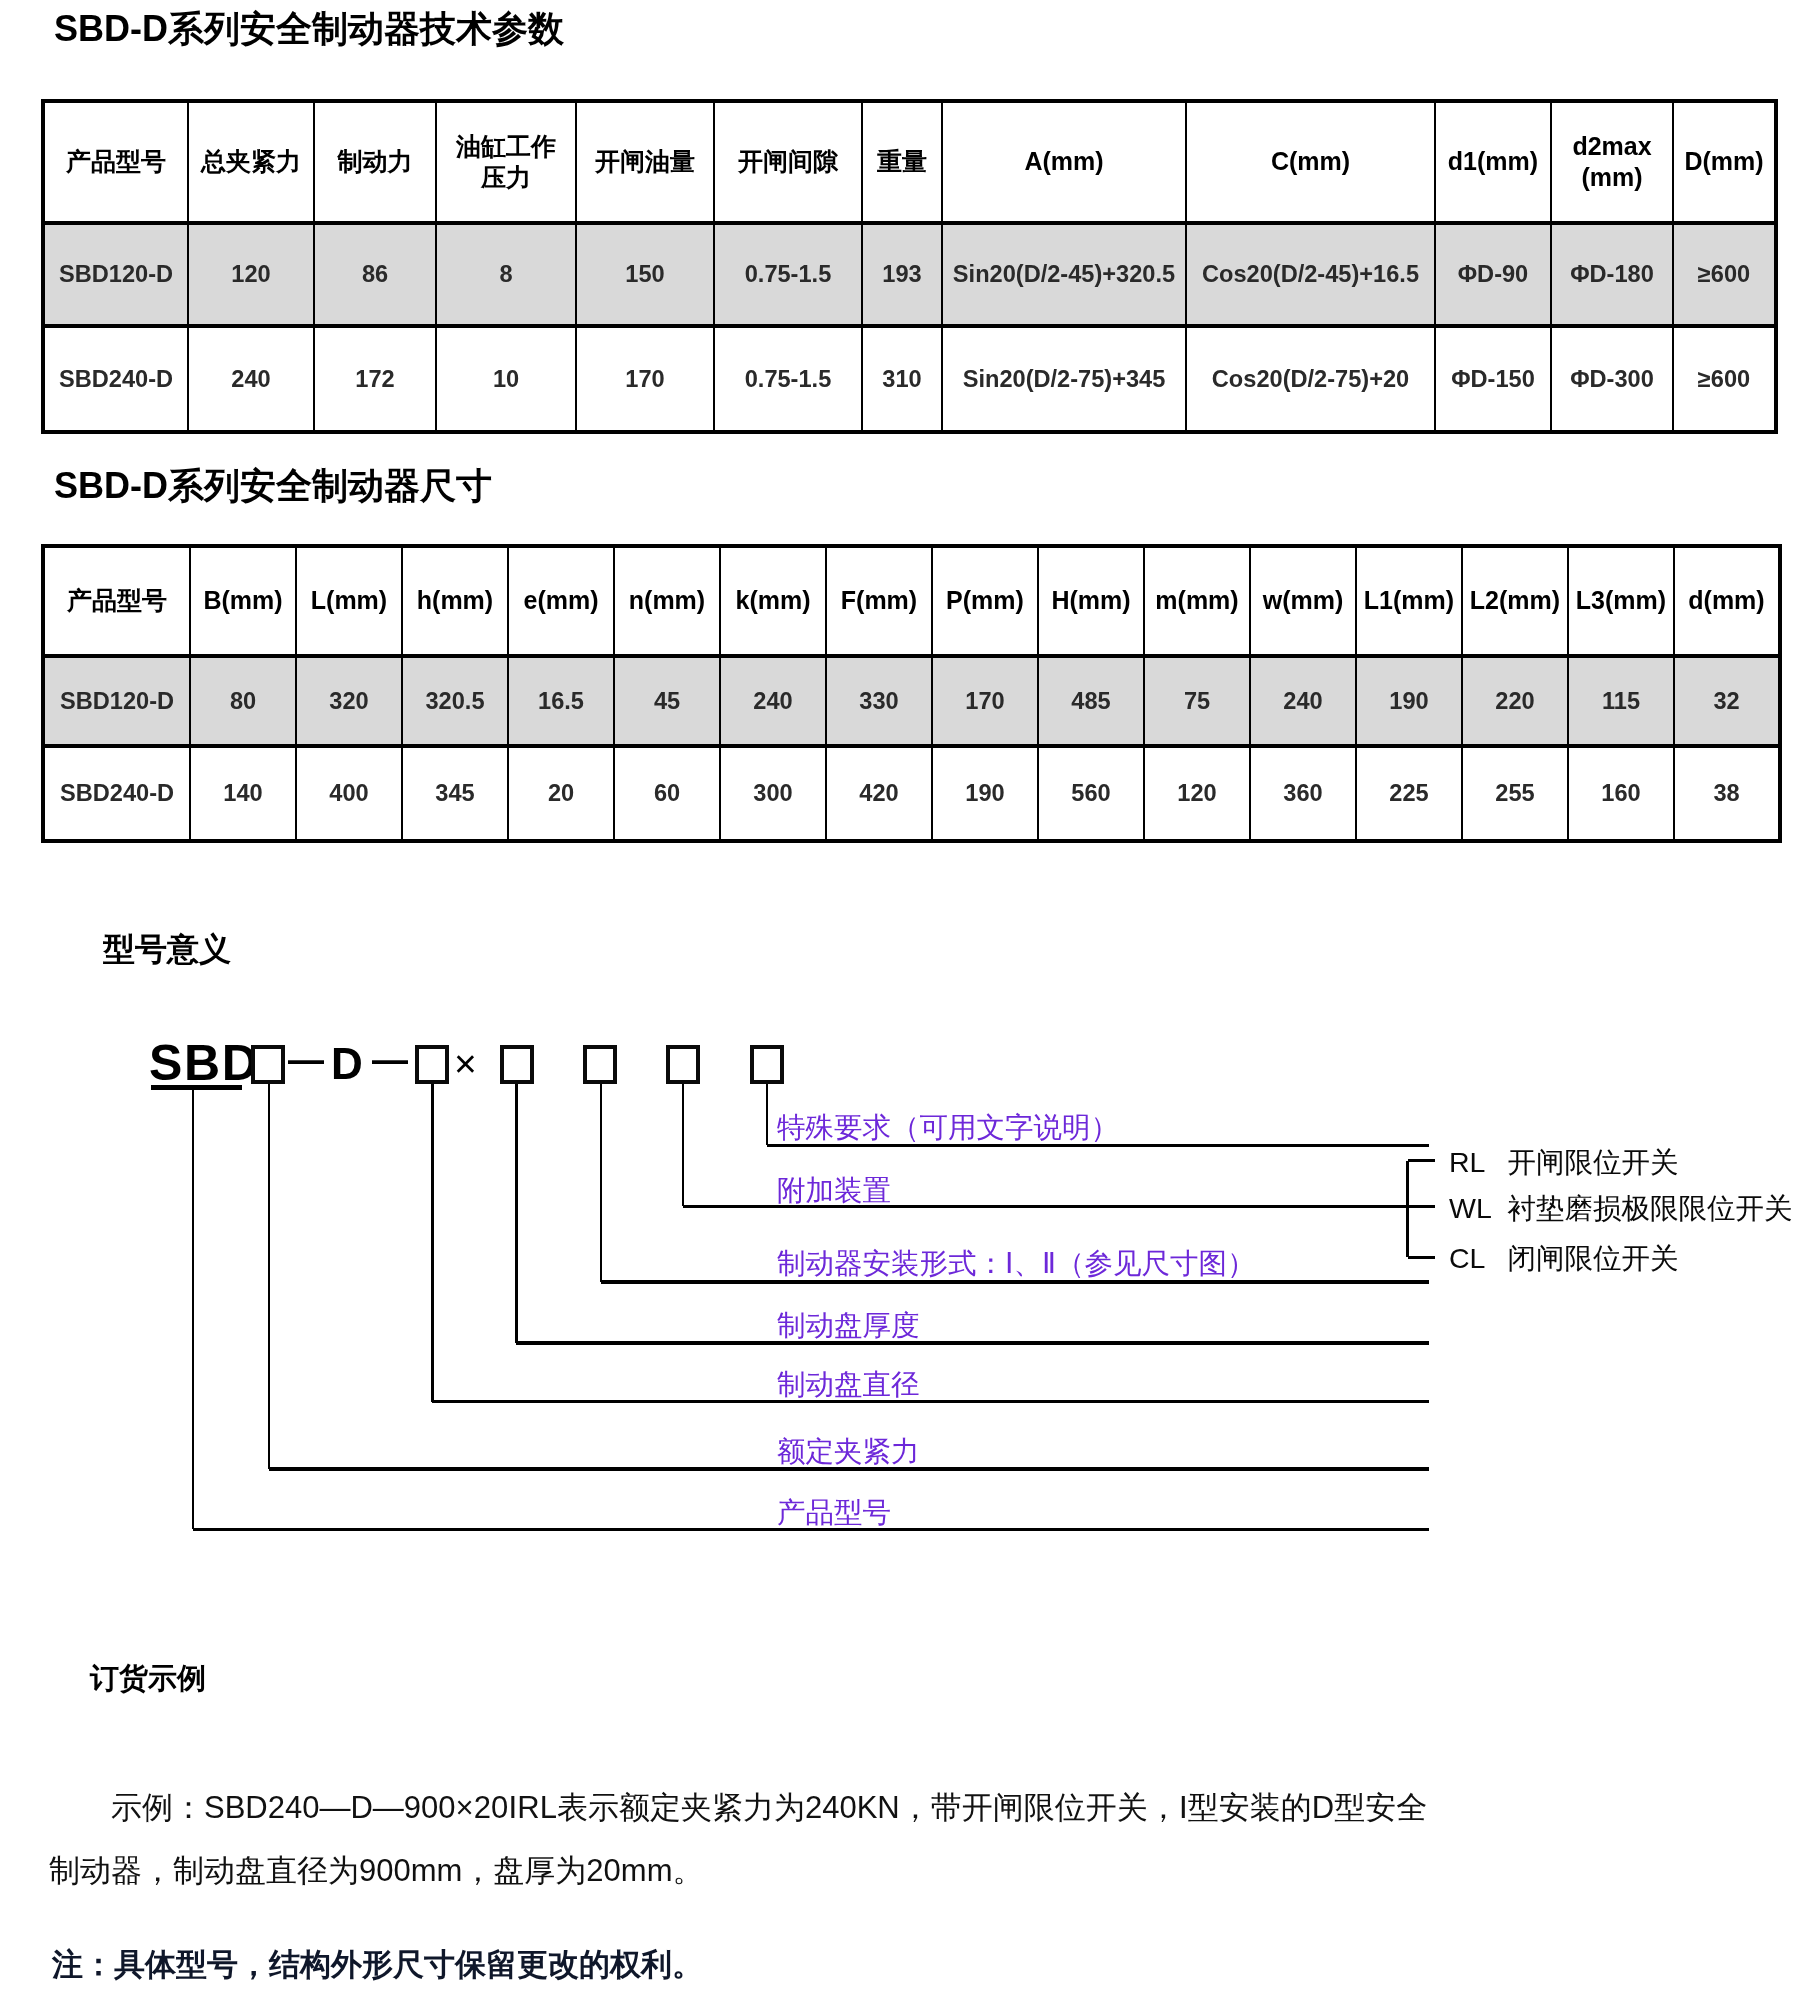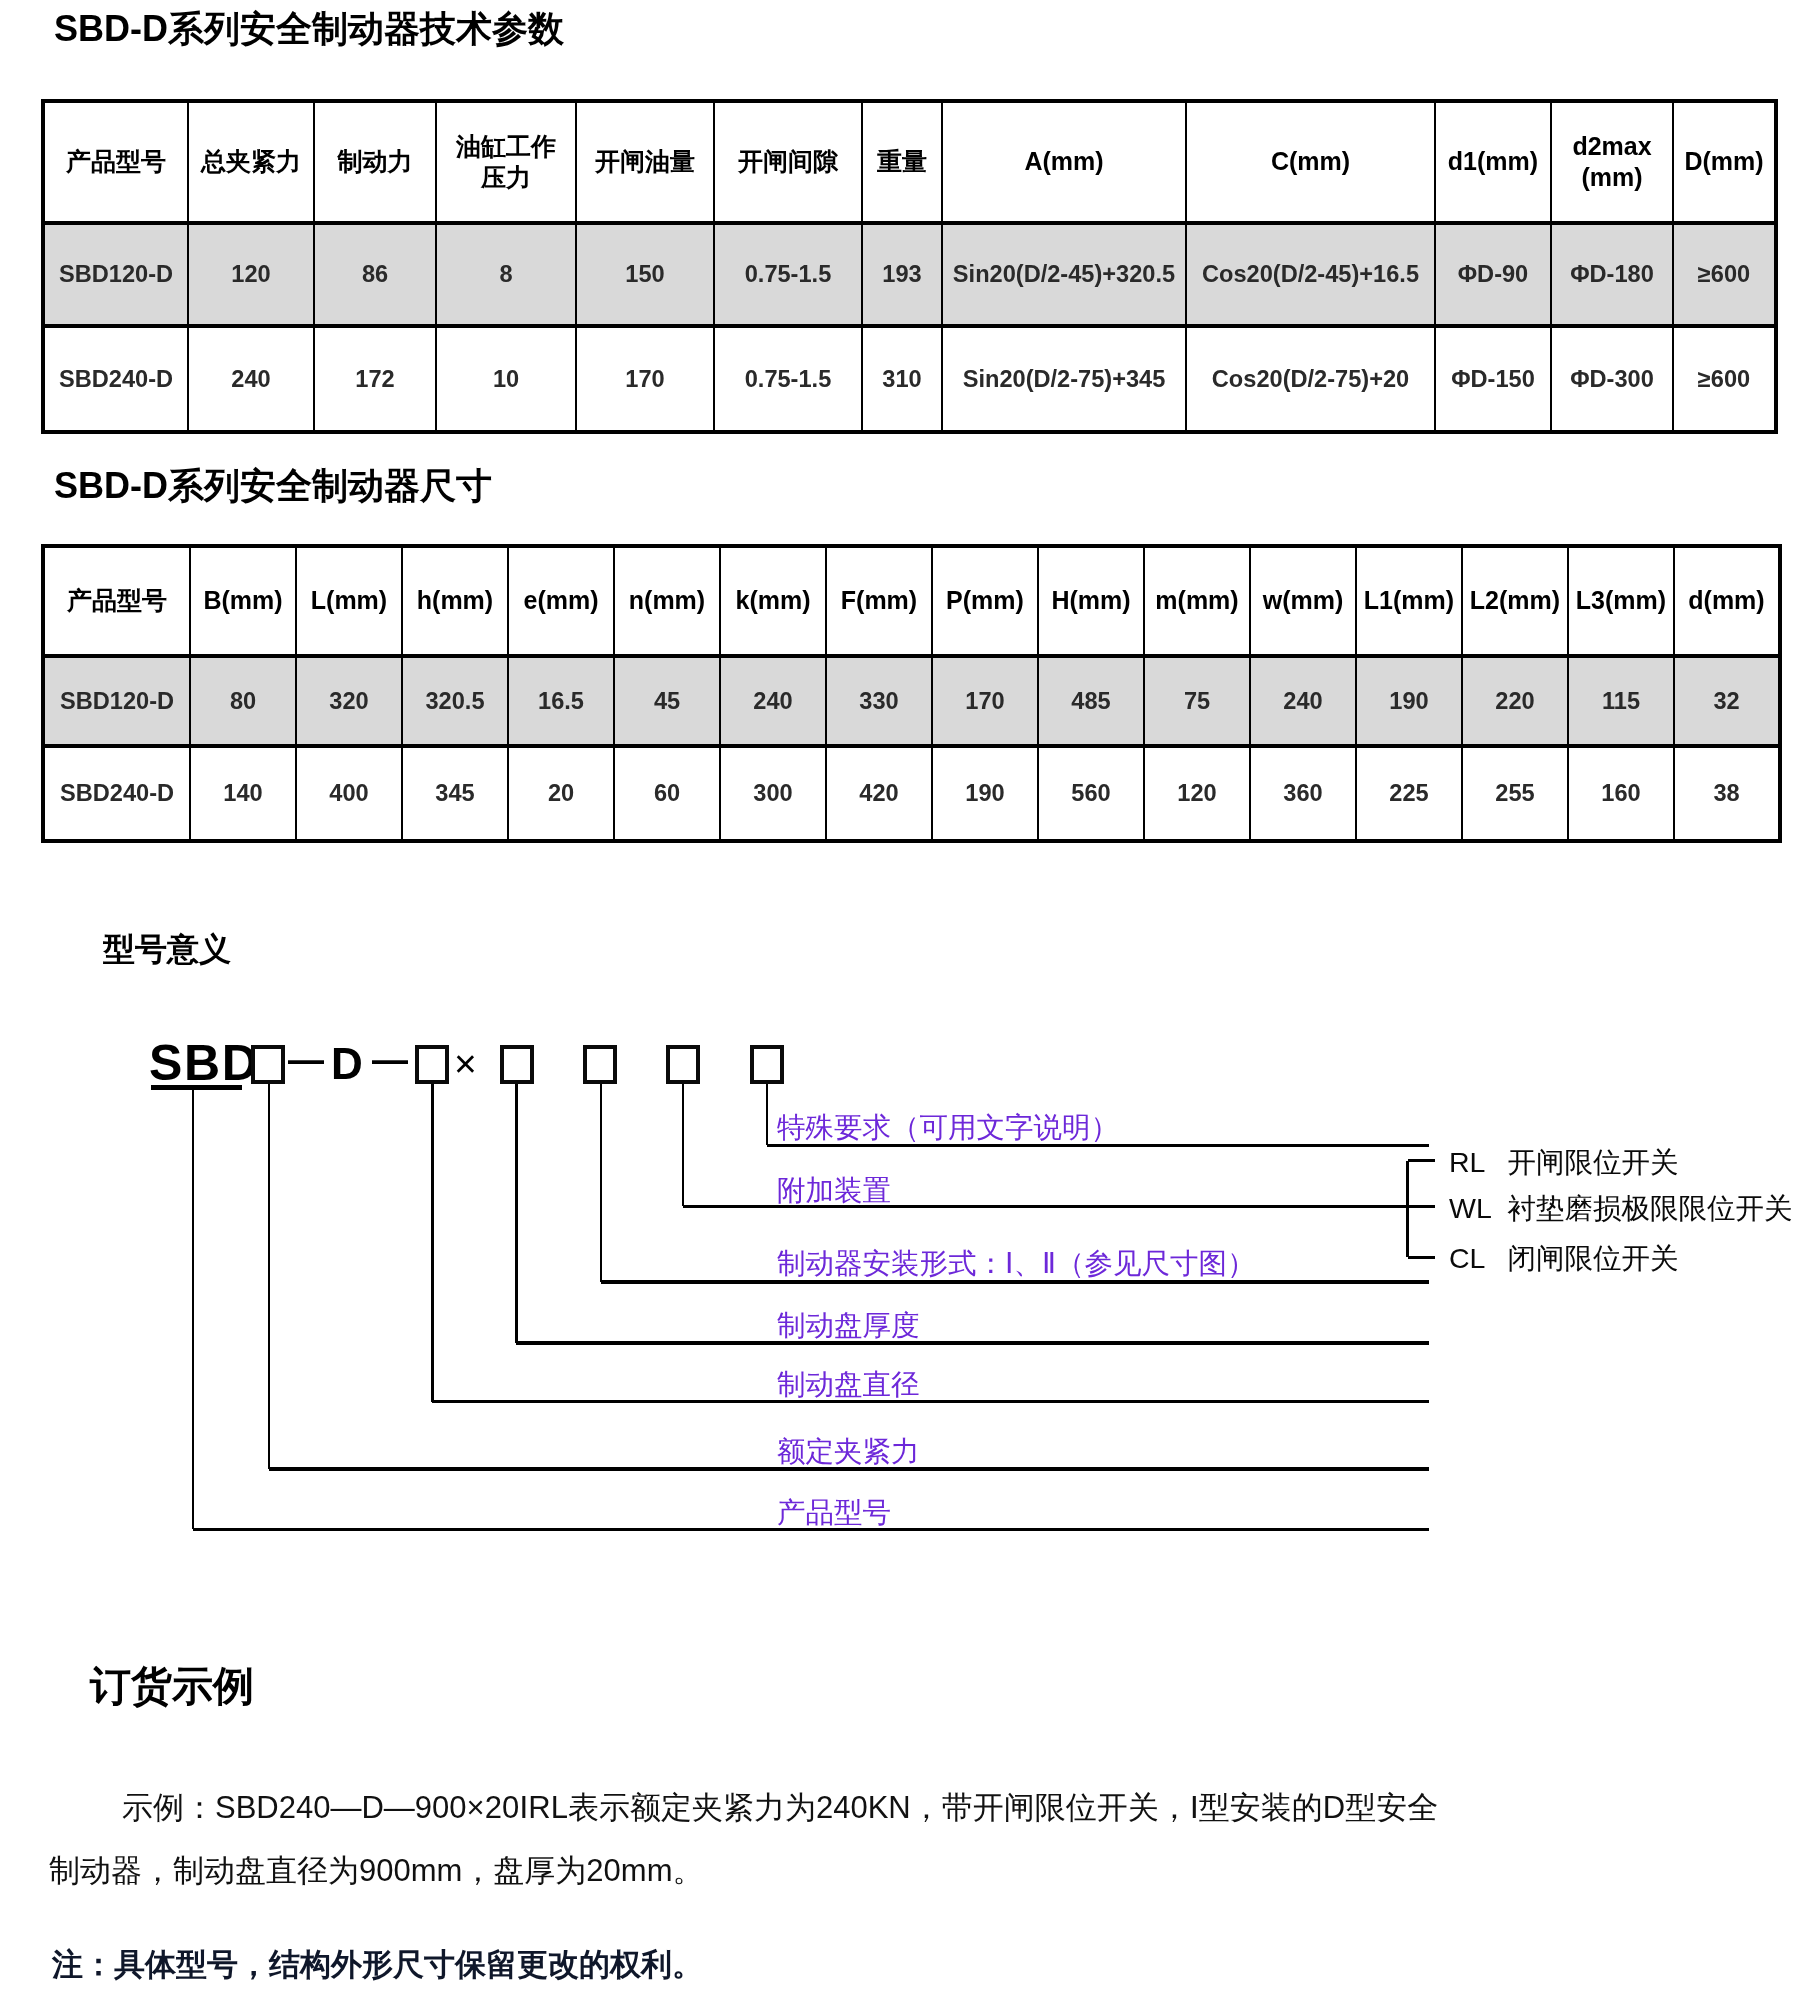--- a/index.html
+++ b/index.html
@@ -3,21 +3,21 @@
 <meta charset="utf-8">
 <style>
   * { margin:0; padding:0; box-sizing:border-box; }
   body { background:#ffffff; font-family:"Liberation Sans","DejaVu Sans",sans-serif; color:#000; }
   #page { position:relative; width:1817px; height:2014px; background:#fff; overflow:hidden; }
 
   .sec-title { position:absolute; font-weight:bold; color:#000; white-space:nowrap; }
   .t-main { left:54px; top:4.9px;  font-size:36px; }
   .t-dims { left:54px; top:462px; font-size:36px; }
   .t-model { left:103px; top:928px; font-size:32px; }
-  .t-order { left:90px; top:1659px; font-size:41px; }
+  .t-order { left:90px; top:1659px; font-size:29px; }
 
   table.dt { position:absolute; left:41px; width:1734px; border-collapse:collapse; table-layout:fixed; background:#fff; }
   table.dt th, table.dt td { border:2.4px solid #000; text-align:center; vertical-align:middle; overflow:hidden; }
   table.dt { border:4.1px solid #000; }
   table.dt th { font-weight:bold; font-size:25px; color:#000; white-space:pre-line; line-height:1.25; }
   table.dt td { font-weight:bold; font-size:23.6px; color:#2a2a2a; white-space:nowrap; }
   table.dt thead th { border-bottom-width:4.1px; }
   table.dt tbody tr.gray td { background:#d9d9d9; border-bottom-width:4.1px; }
   #tech-table { top:99px; }
   #tech-table thead tr { height:122px; }
@@ -48,21 +48,21 @@
   .lab-diameter { top:334px; }
   .lab-clamping { top:401px; }
   .lab-product { top:462px; }
 
   .acc-item { position:absolute; left:1409px; font-size:28.5px; color:#0a0a0a; white-space:nowrap; }
   .acc-rl { top:112px; } .acc-wl { top:158px; } .acc-cl { top:208px; }
   .acc-code { display:inline-block; min-width:47px; }
   .acc-desc { display:inline-block; margin-left:11.4px; }
 
   .para { position:absolute; font-size:31px; color:#111; white-space:nowrap; }
-  .para-1 { left:122px; top:1787px; }
+  .para-1 { left:111px; top:1787px; }
   .para-2 { left:49px;  top:1850px; }
   .note { position:absolute; left:52px; top:1944px; font-size:31px; font-weight:bold;
           font-family:"Liberation Serif","DejaVu Serif",serif; color:#0f172a; white-space:nowrap; }
 </style>
 </head>
 <body>
 
 <div id="page">
 
   <div class="sec-title t-main">SBD-D系列安全制动器技术参数</div>

